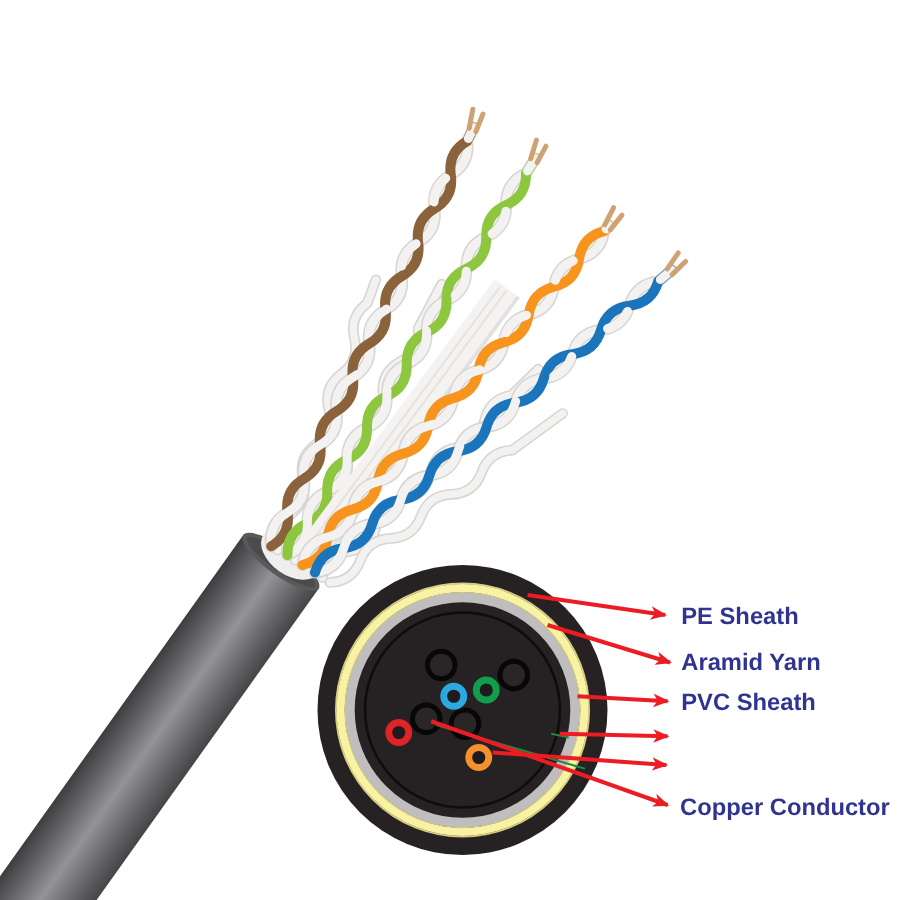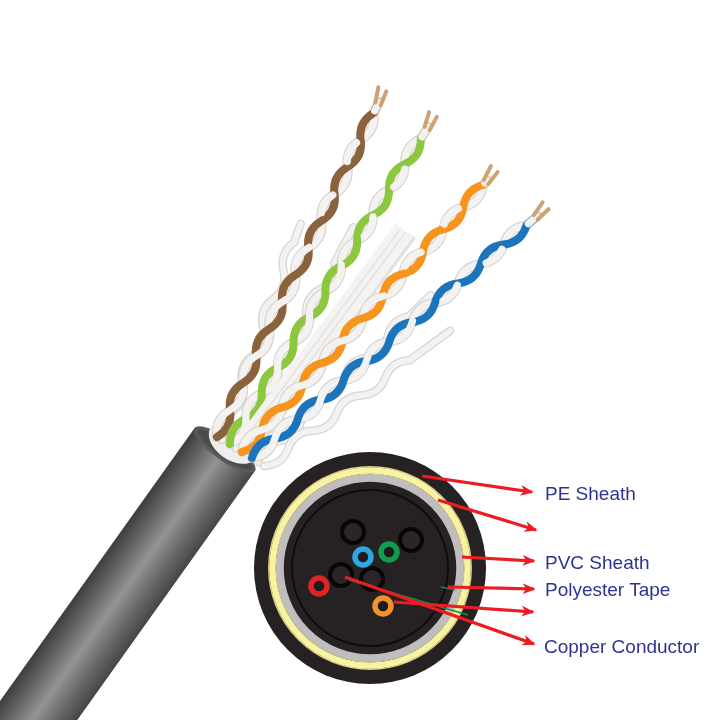--- a/index.html
+++ b/index.html
@@ -1,19 +1,19 @@
 <!DOCTYPE html>
 <html><head>
 <meta charset="utf-8">
 <style>
   html,body{margin:0;padding:0;background:#ffffff;}
   #stage{position:relative;width:720px;height:720px;background:#ffffff;overflow:hidden;
          font-family:"Liberation Sans",sans-serif;}
   #art{position:absolute;left:0;top:0;}
-  .callout-label{position:absolute;font-weight:normal;font-size:19px;line-height:22px;
+  .callout-label{position:absolute;font-weight:bold;font-size:19px;line-height:22px;
                  color:#2e3490;white-space:nowrap;}
 </style>
 </head>
 <body>
 
 <div id="stage">
 
 <svg id="art" width="720" height="720" viewBox="0 0 720 720">
   <defs>
     <linearGradient id="jacketGrad" gradientUnits="userSpaceOnUse" x1="0" y1="-37" x2="0" y2="37">
@@ -119,17 +119,17 @@
     <line x1="422" y1="476" x2="532" y2="492" marker-end="url(#ah)"></line>
     <line x1="438" y1="500" x2="536" y2="530" marker-end="url(#ah)"></line>
     <line x1="462" y1="557" x2="534" y2="561" marker-end="url(#ah)"></line>
     <line x1="448" y1="587" x2="534" y2="589" marker-end="url(#ah)"></line>
     <line x1="394" y1="602" x2="533" y2="612" marker-end="url(#ah)"></line>
     <line x1="345" y1="577" x2="534" y2="644" marker-end="url(#ah)"></line>
   </g>
 </svg>
 
 <div class="callout-label" style="left:545px;top:483px;">PE Sheath</div>
+<div class="callout-label" style="left:545px;top:520px;">Aramid Yarn</div>
 <div class="callout-label" style="left:545px;top:552px;text-align:right;">PVC Sheath</div>
-<div class="callout-label" style="left:545px;top:579px;">Polyester Tape</div>
 <div class="callout-label" style="left:544px;top:636px;text-align:center;">Copper Conductor</div>
 
 </div>
 
 </body></html>

